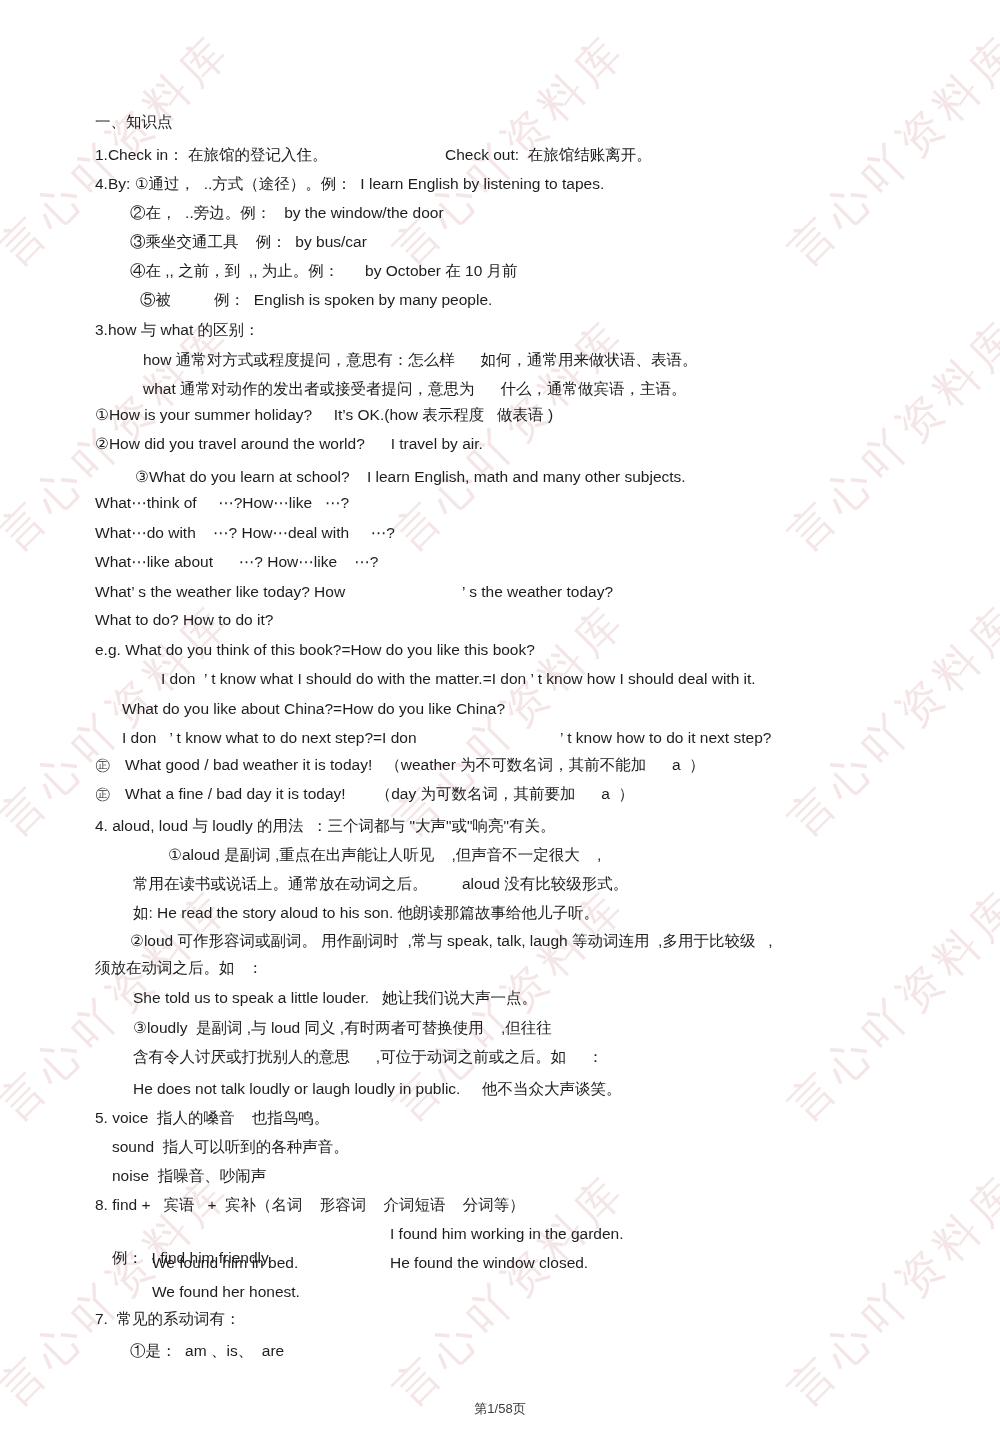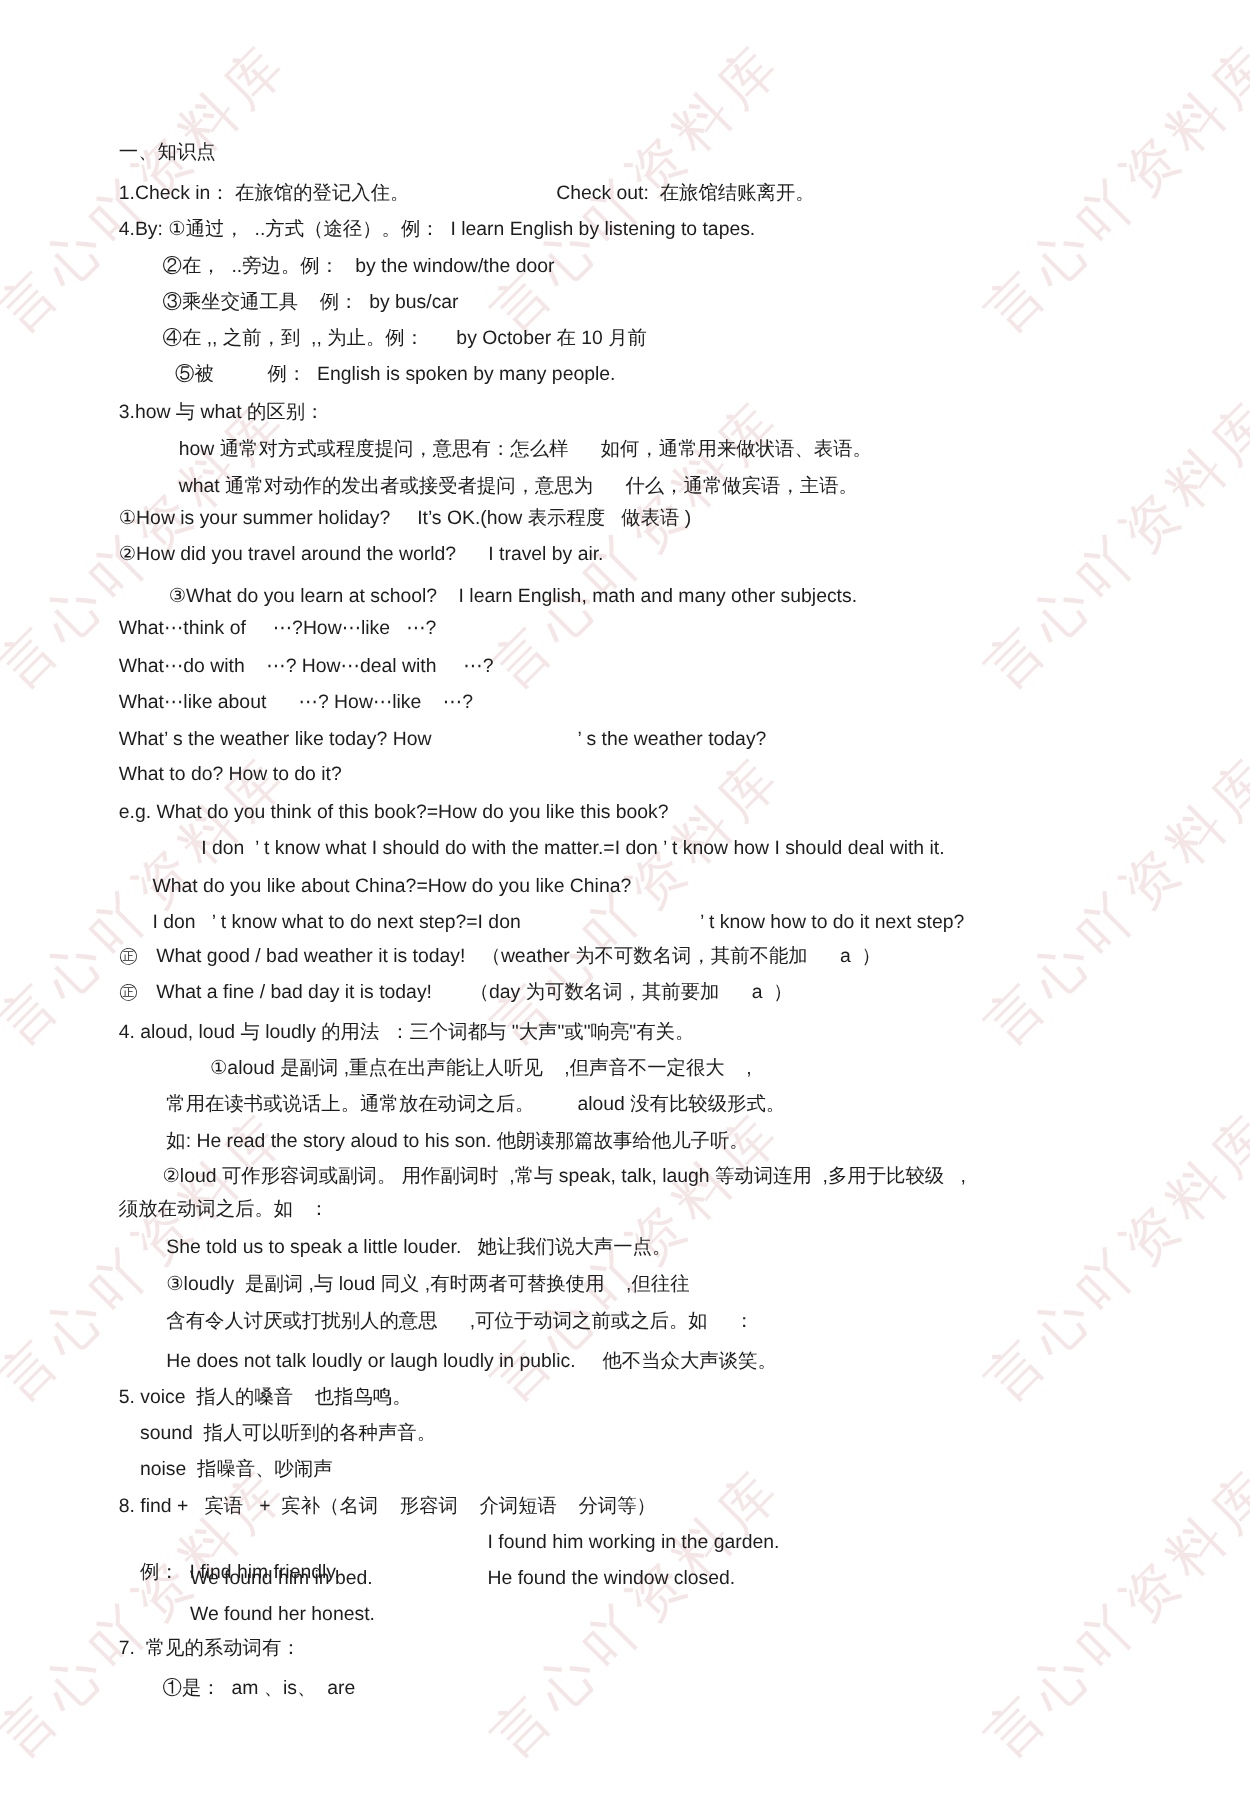--- a/index.html
+++ b/index.html
@@ -203,13 +203,14 @@
       <div class="line" style="top: 1292px;">
         <span class="seg" style="left: 152px;">We found her honest.</span>
       </div>
       <div class="line" style="top: 1319px;">
         <span class="seg" style="left: 95px; text-align: right;">7.  常见的系动词有：</span>
       </div>
       <div class="line" style="top: 1351px;">
         <span class="seg" style="left: 130px;">①是：  am 、is、  are</span>
       </div>
     </div>
+  <div class="footer">第1/58页</div>
 </div>
 
 </body></html>

